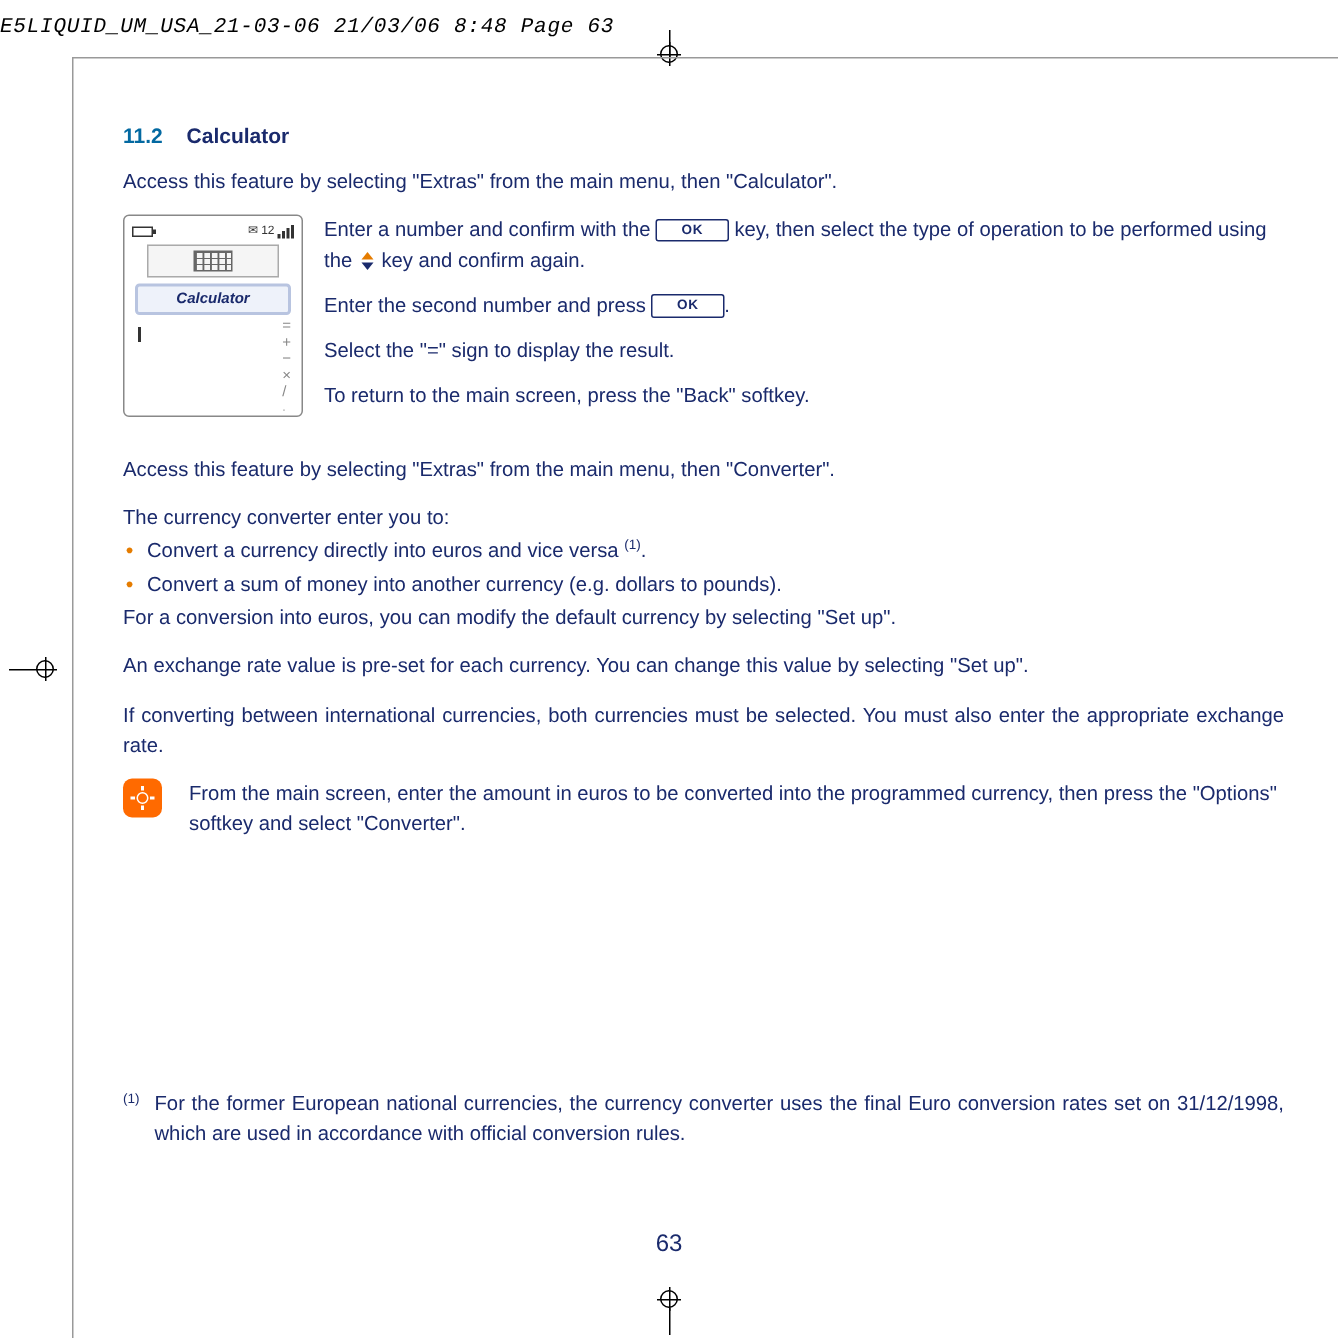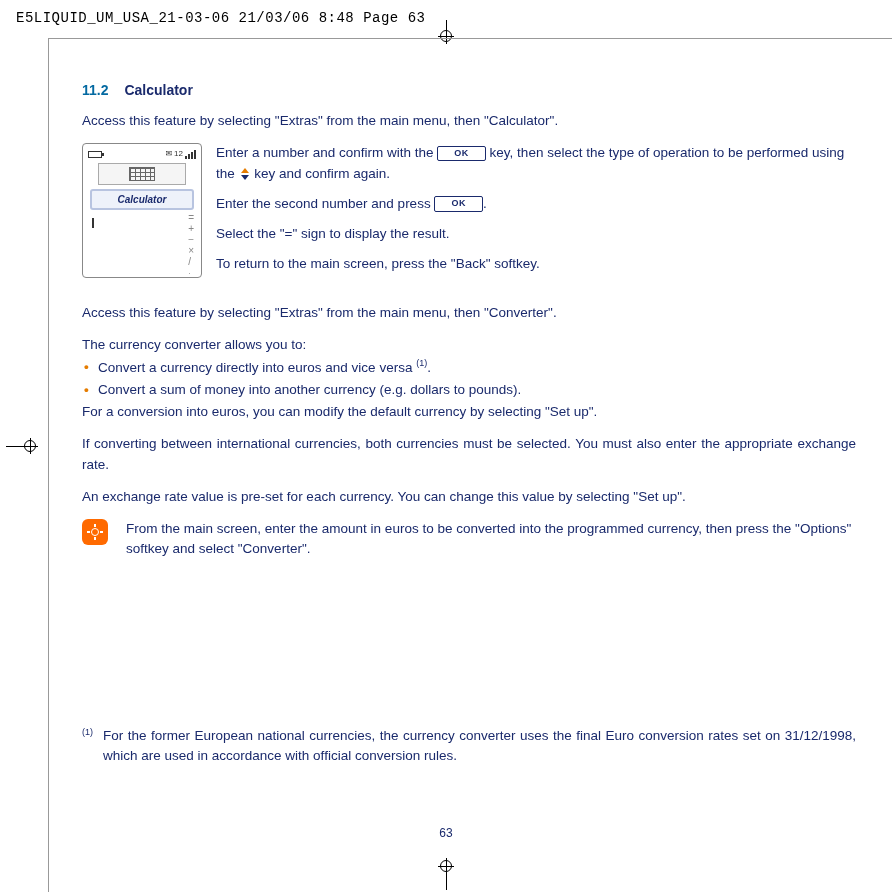--- a/index.html
+++ b/index.html
@@ -9,25 +9,26 @@
     height: 892px;
     position: relative;
     background: #fff;
     color: #1a2a6c;
     font-size: 13.5px;
     line-height: 1.5;
   }
   .header-line {
     position: absolute;
     top: 8px;
-    left: 16px;
+    left: 0;
     font-family: "Courier New", monospace;
     font-size: 14px;
     color: #000;
     letter-spacing: 0.5px;
+    font-style: italic;
   }
   .crop-mark { position: absolute; border-color: #000; }
   .crop-top { top: 20px; left: 50%; width: 0; height: 18px; border-left: 1px solid #000; }
   .crop-top-cross { position: absolute; top: 28px; left: calc(50% - 8px); width: 16px; height: 16px; }
   .crop-top-cross::before, .crop-top-cross::after { content:""; position:absolute; background:#000; }
   .crop-top-cross::before { left:50%; top:0; width:1px; height:100%; }
   .crop-top-cross::after { top:50%; left:0; height:1px; width:100%; }
   .crop-top-cross .circ { position:absolute; top:2px; left:2px; width:12px; height:12px; border:1px solid #000; border-radius:50%; }
   .crop-bottom { bottom: 2px; left: 50%; width:0; height:18px; border-left:1px solid #000; }
   .crop-bottom-cross { position:absolute; bottom:18px; left:calc(50% - 8px); width:16px; height:16px; }
@@ -81,21 +82,21 @@
   .tip-row { display:flex; margin-top:4px; margin-bottom:20px;justify-content:space-between;}
   .tip-icn { width:26px; height:26px; background:#ff6a00; border-radius:6px; flex-shrink:0; margin-right:18px; display:flex; align-items:center; justify-content:center;}
   .bulb { width:16px; height:16px; position:relative; }
   .bulb .b-mid { position:absolute; top:4px; left:4px; width:8px; height:8px; border:1.5px solid #fff; border-radius:50%; }
   .bulb .b-ray { position:absolute; background:#fff; }
   .r1{top:0;left:7px;width:2px;height:3px;} .r2{bottom:0;left:7px;width:2px;height:3px;}
   .r3{left:0;top:7px;height:2px;width:3px;} .r4{right:0;top:7px;height:2px;width:3px;}
   .footnote-row { display:flex; position:absolute; left:82px; right:36px; top: 726px; }
   .fn-mark { font-size:9px; vertical-align:super; margin-right:10px;}
   .fn-text { flex:1; text-align:justify;}
-  .pagenum { position:absolute; bottom:50px; left:0; right:0; text-align:center; font-size:12px;}
+  .pagenum { position:absolute; bottom:50px; left:0; right:0; text-align:center; font-size:16px;}
   sup { font-size:9px; }
 </style>
 </head>
 <body>
 
 <div class="header-line">E5LIQUID_UM_USA_21-03-06  21/03/06  8:48  Page 63</div>
 
 <div class="crop-mark crop-top"></div>
 <div class="crop-top-cross">
     <div class="circ"></div>
@@ -161,35 +162,35 @@
         <span>To return to the main screen, press the "</span><span class="bold">Back</span><span>" softkey.</span>
       </p>
     </div>
   </div>
 
 
   <p class="para">
     <span>Access this feature by selecting "</span><span class="bold">Extras</span><span>" from the main menu, then "</span><span class="bold">Converter</span><span>".</span>
   </p>
 
-  <p class="para" style="margin-bottom:2px;">The currency converter allows you to:</p>
+  <p class="para" style="margin-bottom:2px;">The currency converter enter you to:</p>
   <ul class="bullet-list">
     <li><span>Convert a currency directly into euros and vice versa </span><sup>(1)</sup><span>.</span></li>
     <li>Convert a sum of money into another currency (e.g. dollars to pounds).</li>
   </ul>
 
   <p class="para">
     <span>For a conversion into euros, you can modify the default currency by selecting "</span><span class="bold">Set up</span><span>".</span>
   </p>
 
+  <p class="para">
+    <span>An exchange rate value is pre-set for each currency. You can change this value by selecting "</span><span class="bold">Set up</span><span>".</span>
+  </p>
+
   <p class="para" style="text-align:justify;">If converting between international currencies, both currencies must be selected. You must also enter the appropriate exchange rate.</p>
-
-  <p class="para">
-    <span>An exchange rate value is pre-set for each currency. You can change this value by selecting "</span><span class="bold">Set up</span><span>".</span>
-  </p>
 
   <div class="tip-row">
     <div class="tip-icn">
       <div class="bulb">
         <div class="b-mid"></div>
         <div class="b-ray r1"></div>
           <div class="b-ray r2"></div>
           <div class="b-ray r3"></div>
           <div class="b-ray r4"></div>
       </div>

